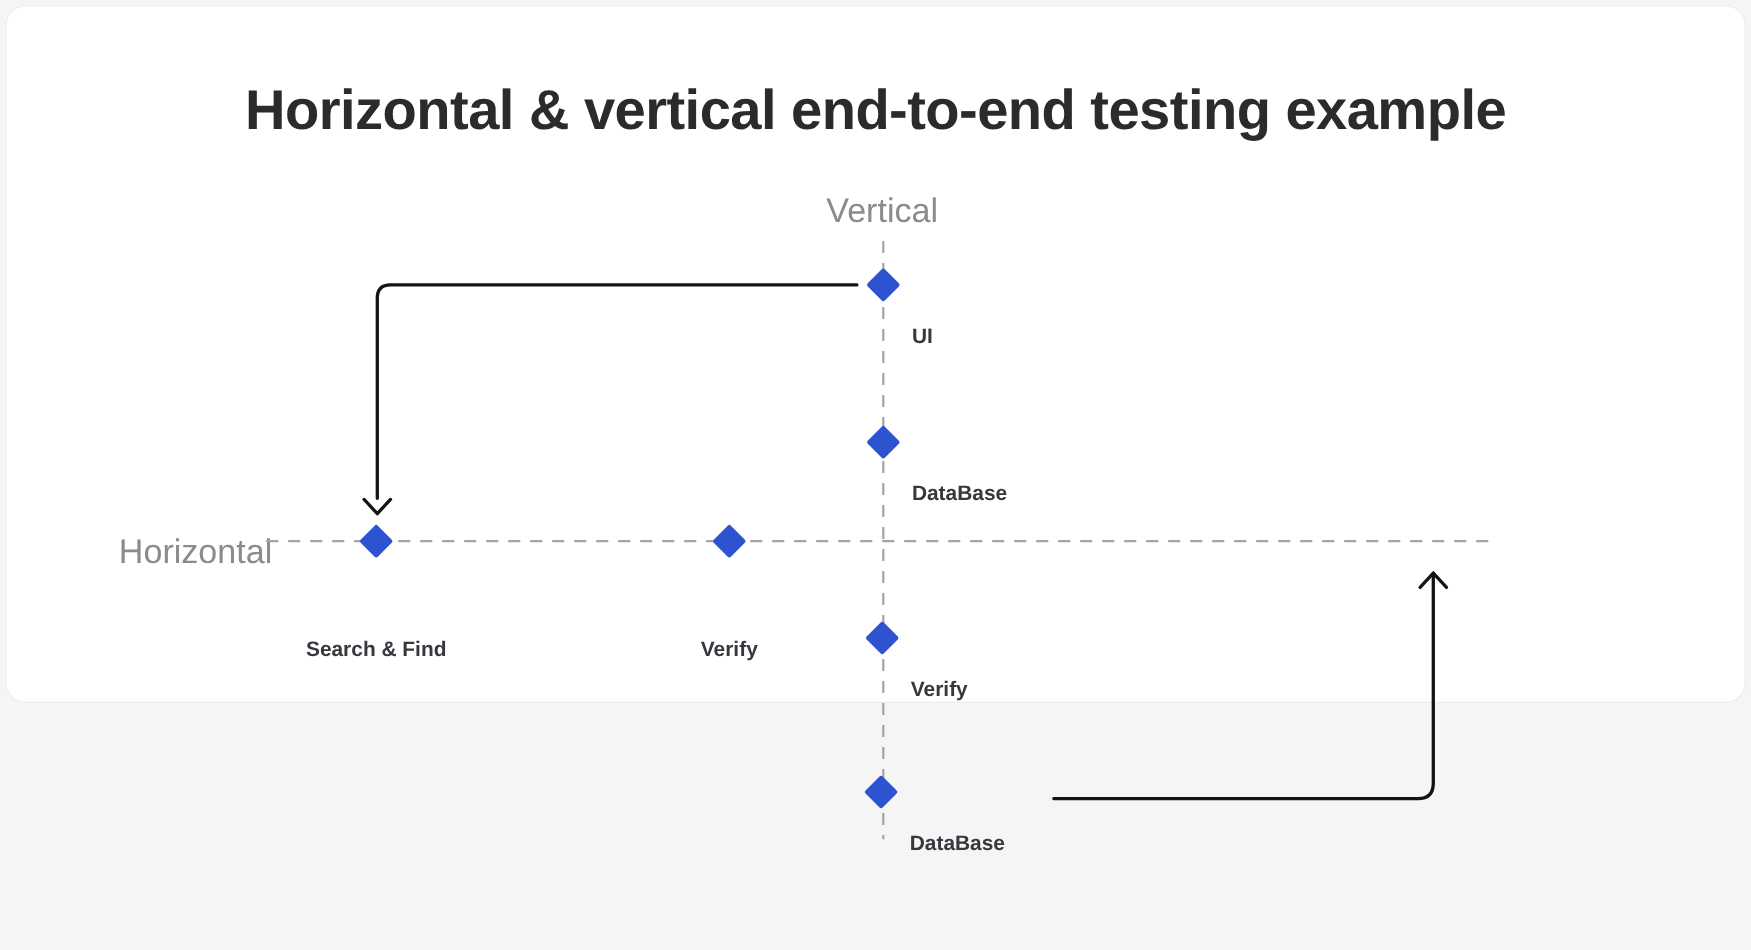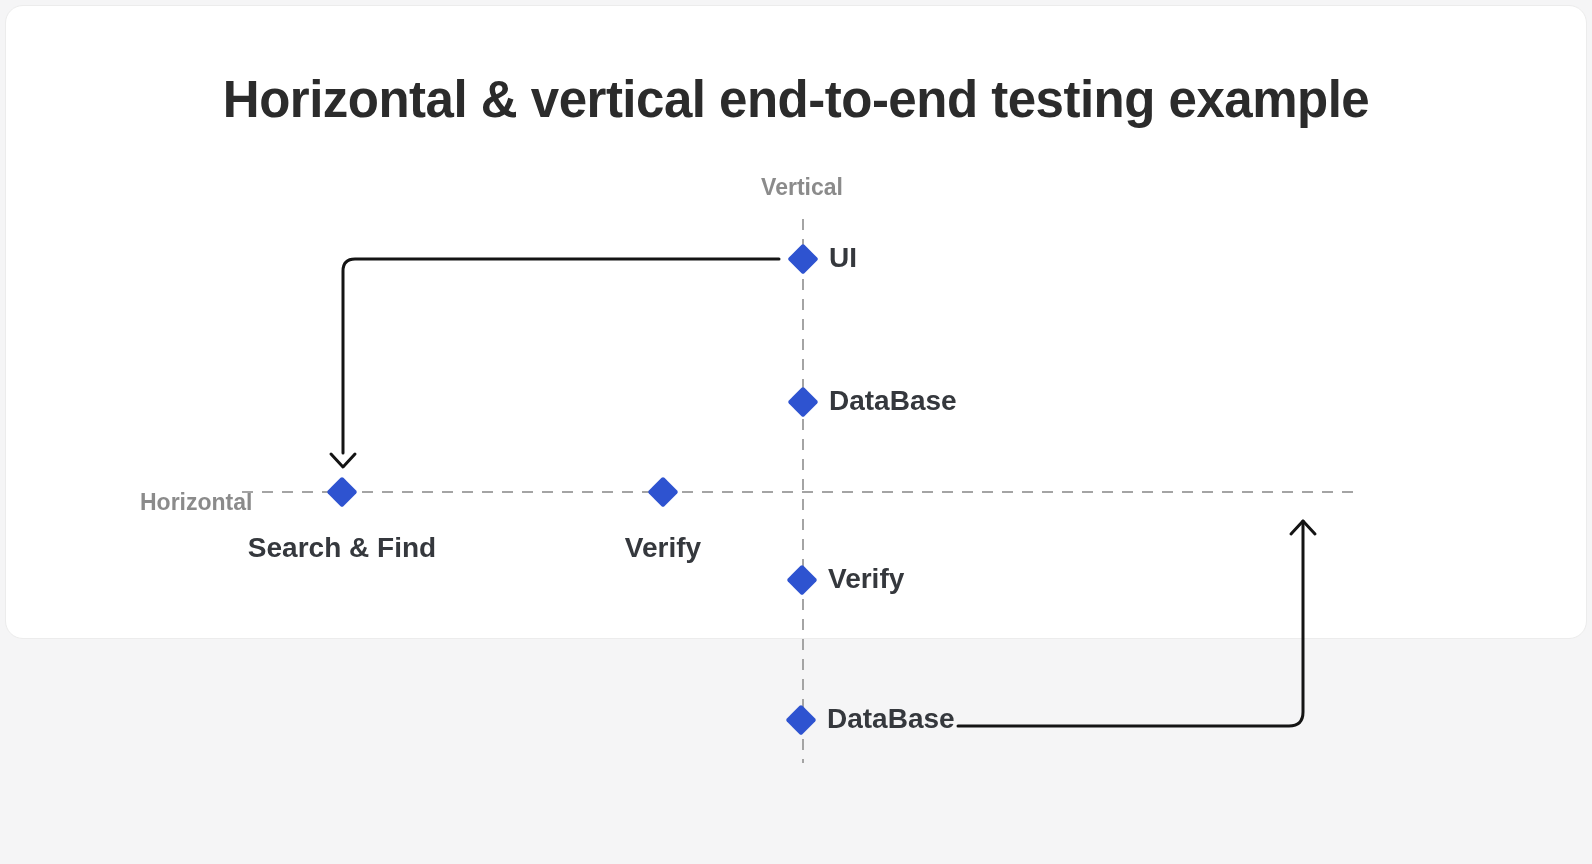--- a/index.html
+++ b/index.html
@@ -29,42 +29,43 @@
   }
   .title {
     position: absolute; left: 0; right: 0; top: 64px;
     text-align: center;
     font-size: 51px; font-weight: 800;
     letter-spacing: -0.5px;
     color: var(--title-text);
   }
   .axis-label {
     position: absolute;
-    font-size: 23px; font-weight: 700;
+    font-size: 31px; font-weight: 400;
     color: var(--axis-label-text);
     white-space: nowrap;
   }
   .axis-label.vertical { left: 796px; top: 168px; transform: translateX(-50%); }
-  .axis-label.horizontal { left: 102px; top: 496px; transform: translateY(-50%); margin-left: 32px; }
+  .axis-label.horizontal { left: 102px; top: 496px; transform: translateY(-50%); }
   svg.lines { position: absolute; left: 0; top: 0; width: 1592px; height: 864px; }
   .dashline { stroke: var(--dash); stroke-width: 2; fill: none; stroke-dasharray: 11 9; }
   .arrowline { stroke: var(--arrow); stroke-width: 3; fill: none; stroke-linecap: round; stroke-linejoin: round; }
   .node { position: absolute; width: 0; height: 0; }
   .node .diamond {
     position: absolute; left: -11px; top: -11px;
     width: 22px; height: 22px;
     background: var(--marker);
     border-radius: 2px;
     transform: rotate(45deg);
   }
   .node .label {
     position: absolute;
     white-space: nowrap;
-    font-size: 28px; font-weight: 700;
+    font-size: 19px; font-weight: 700;
     color: var(--node-label-text);
+    margin-top: 48px;
   }
   .node.label-right .label { left: 26px; top: 0; transform: translateY(-52%); }
   .node.label-below .label { top: 40px; left: 0; transform: translateX(-50%); }
 </style>
 </head>
 <body>
 
 <div class="page">
   <div class="canvas">
 

